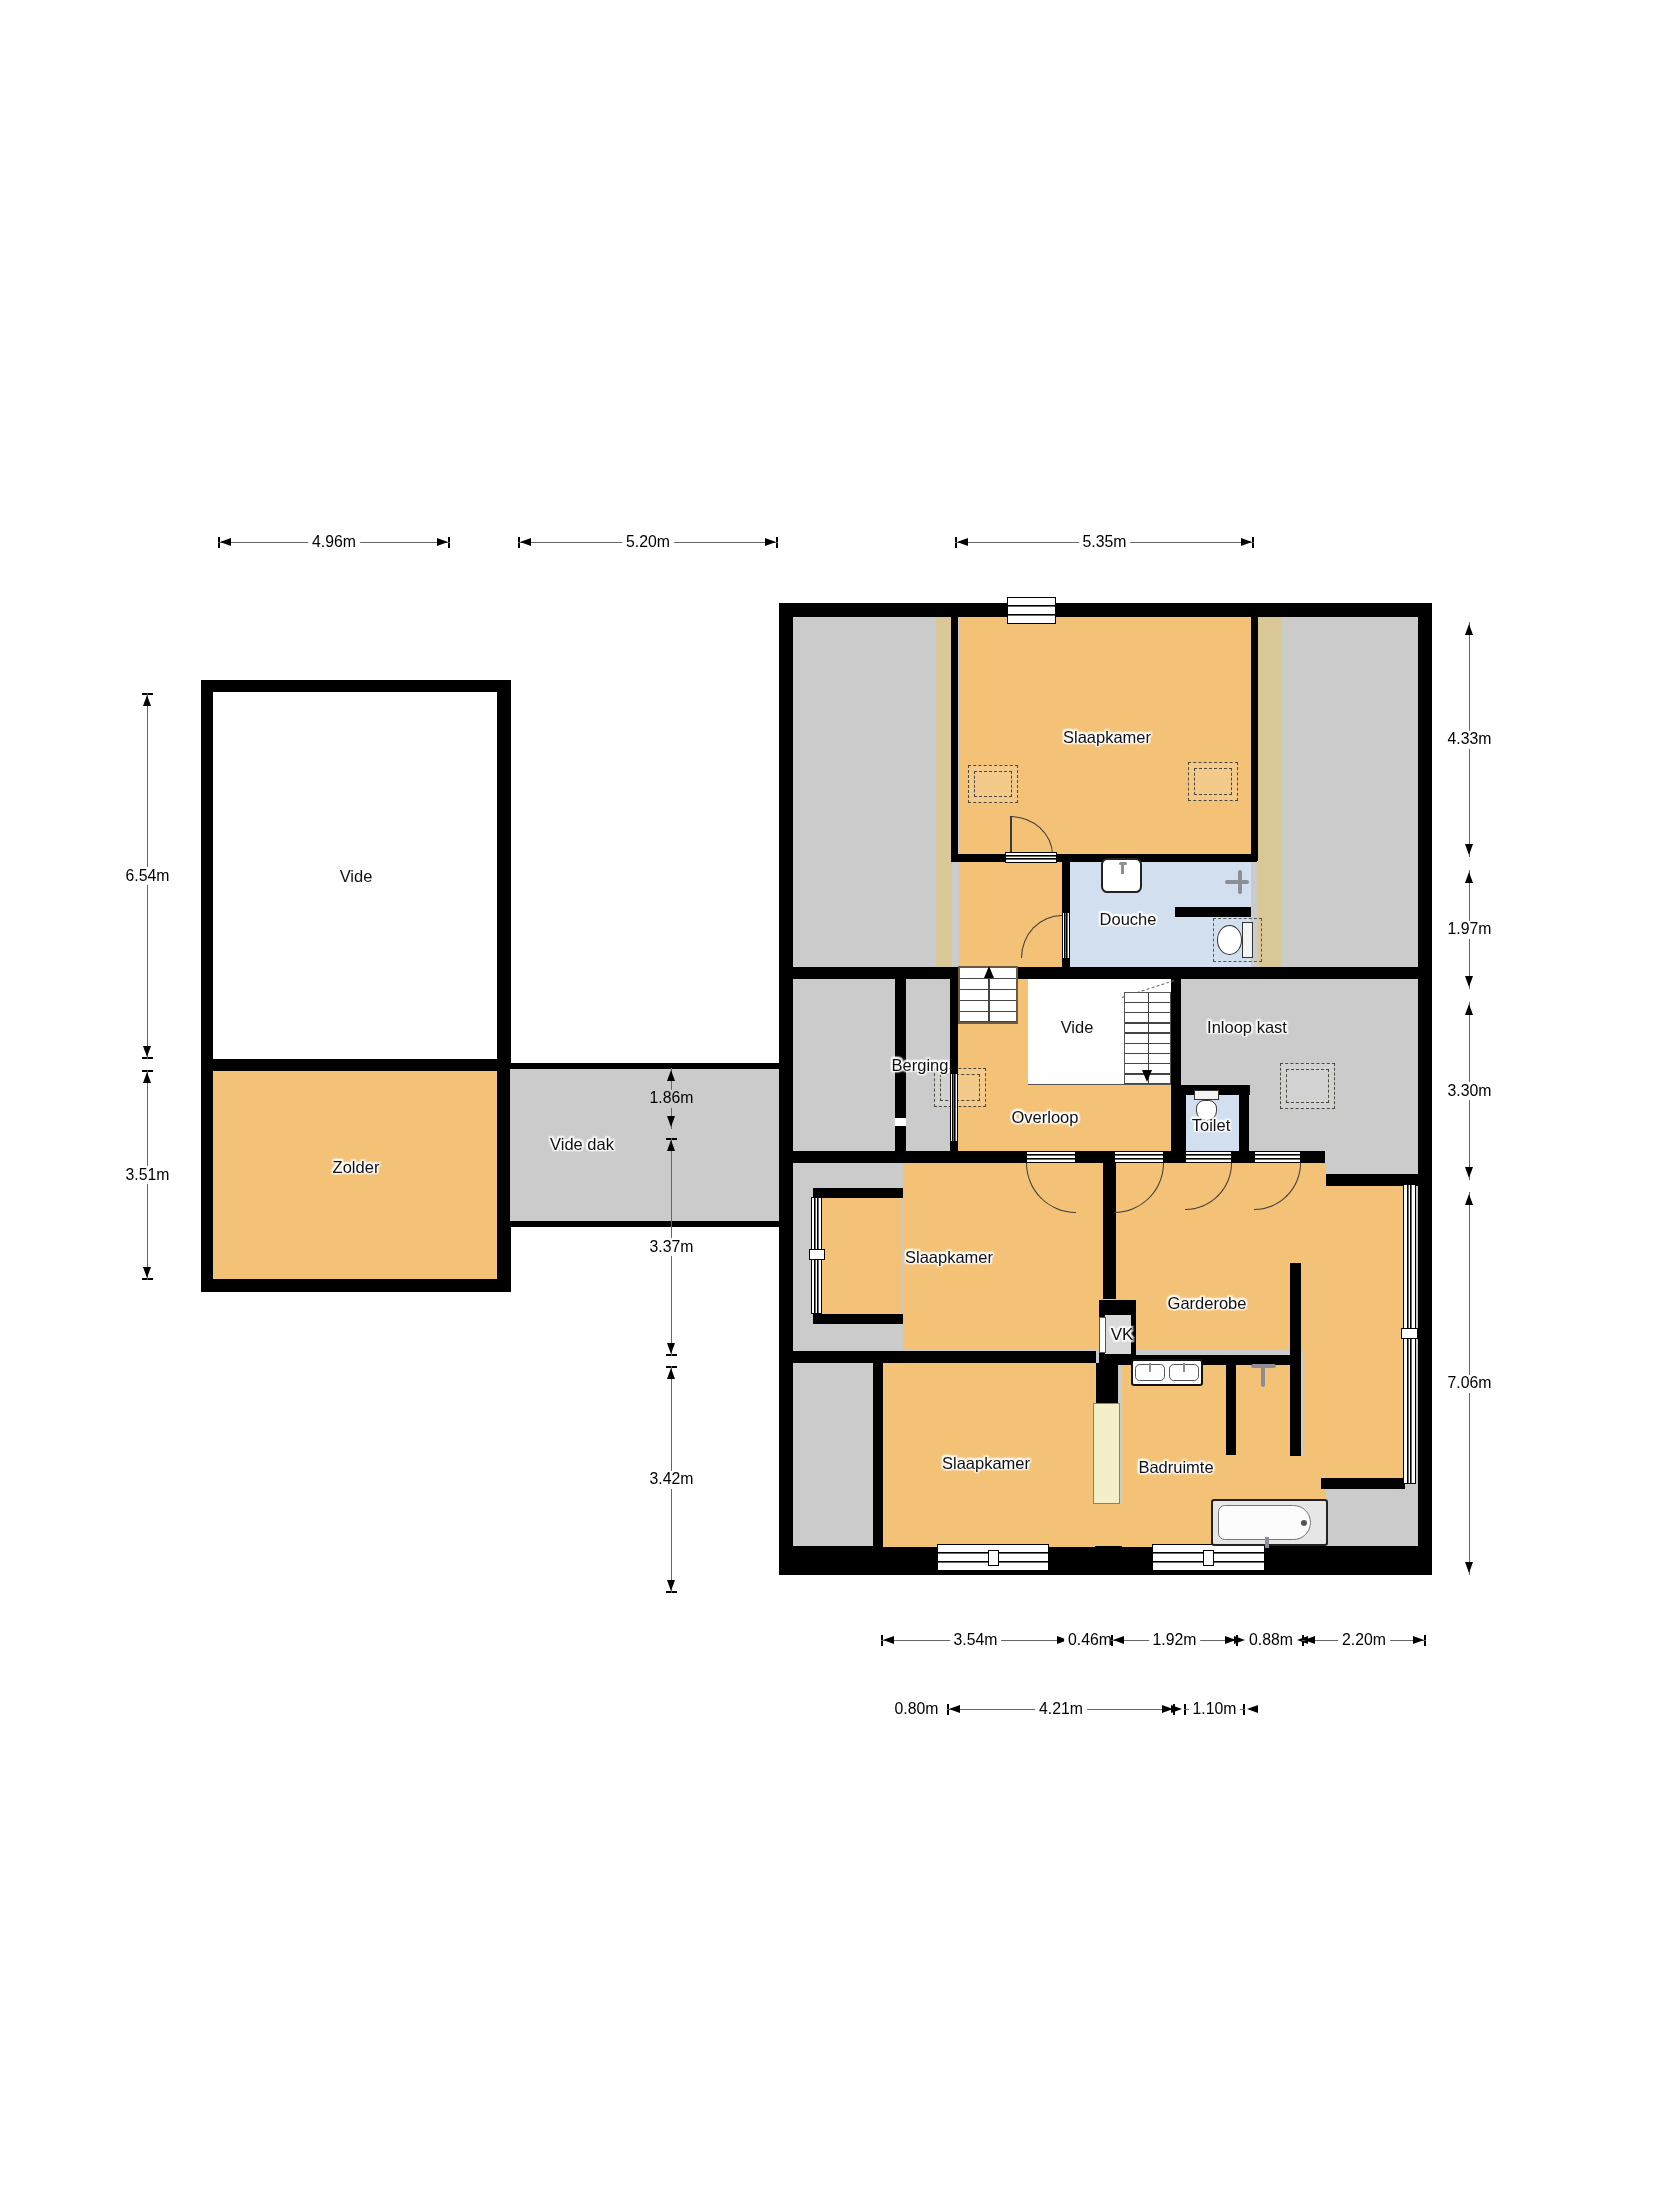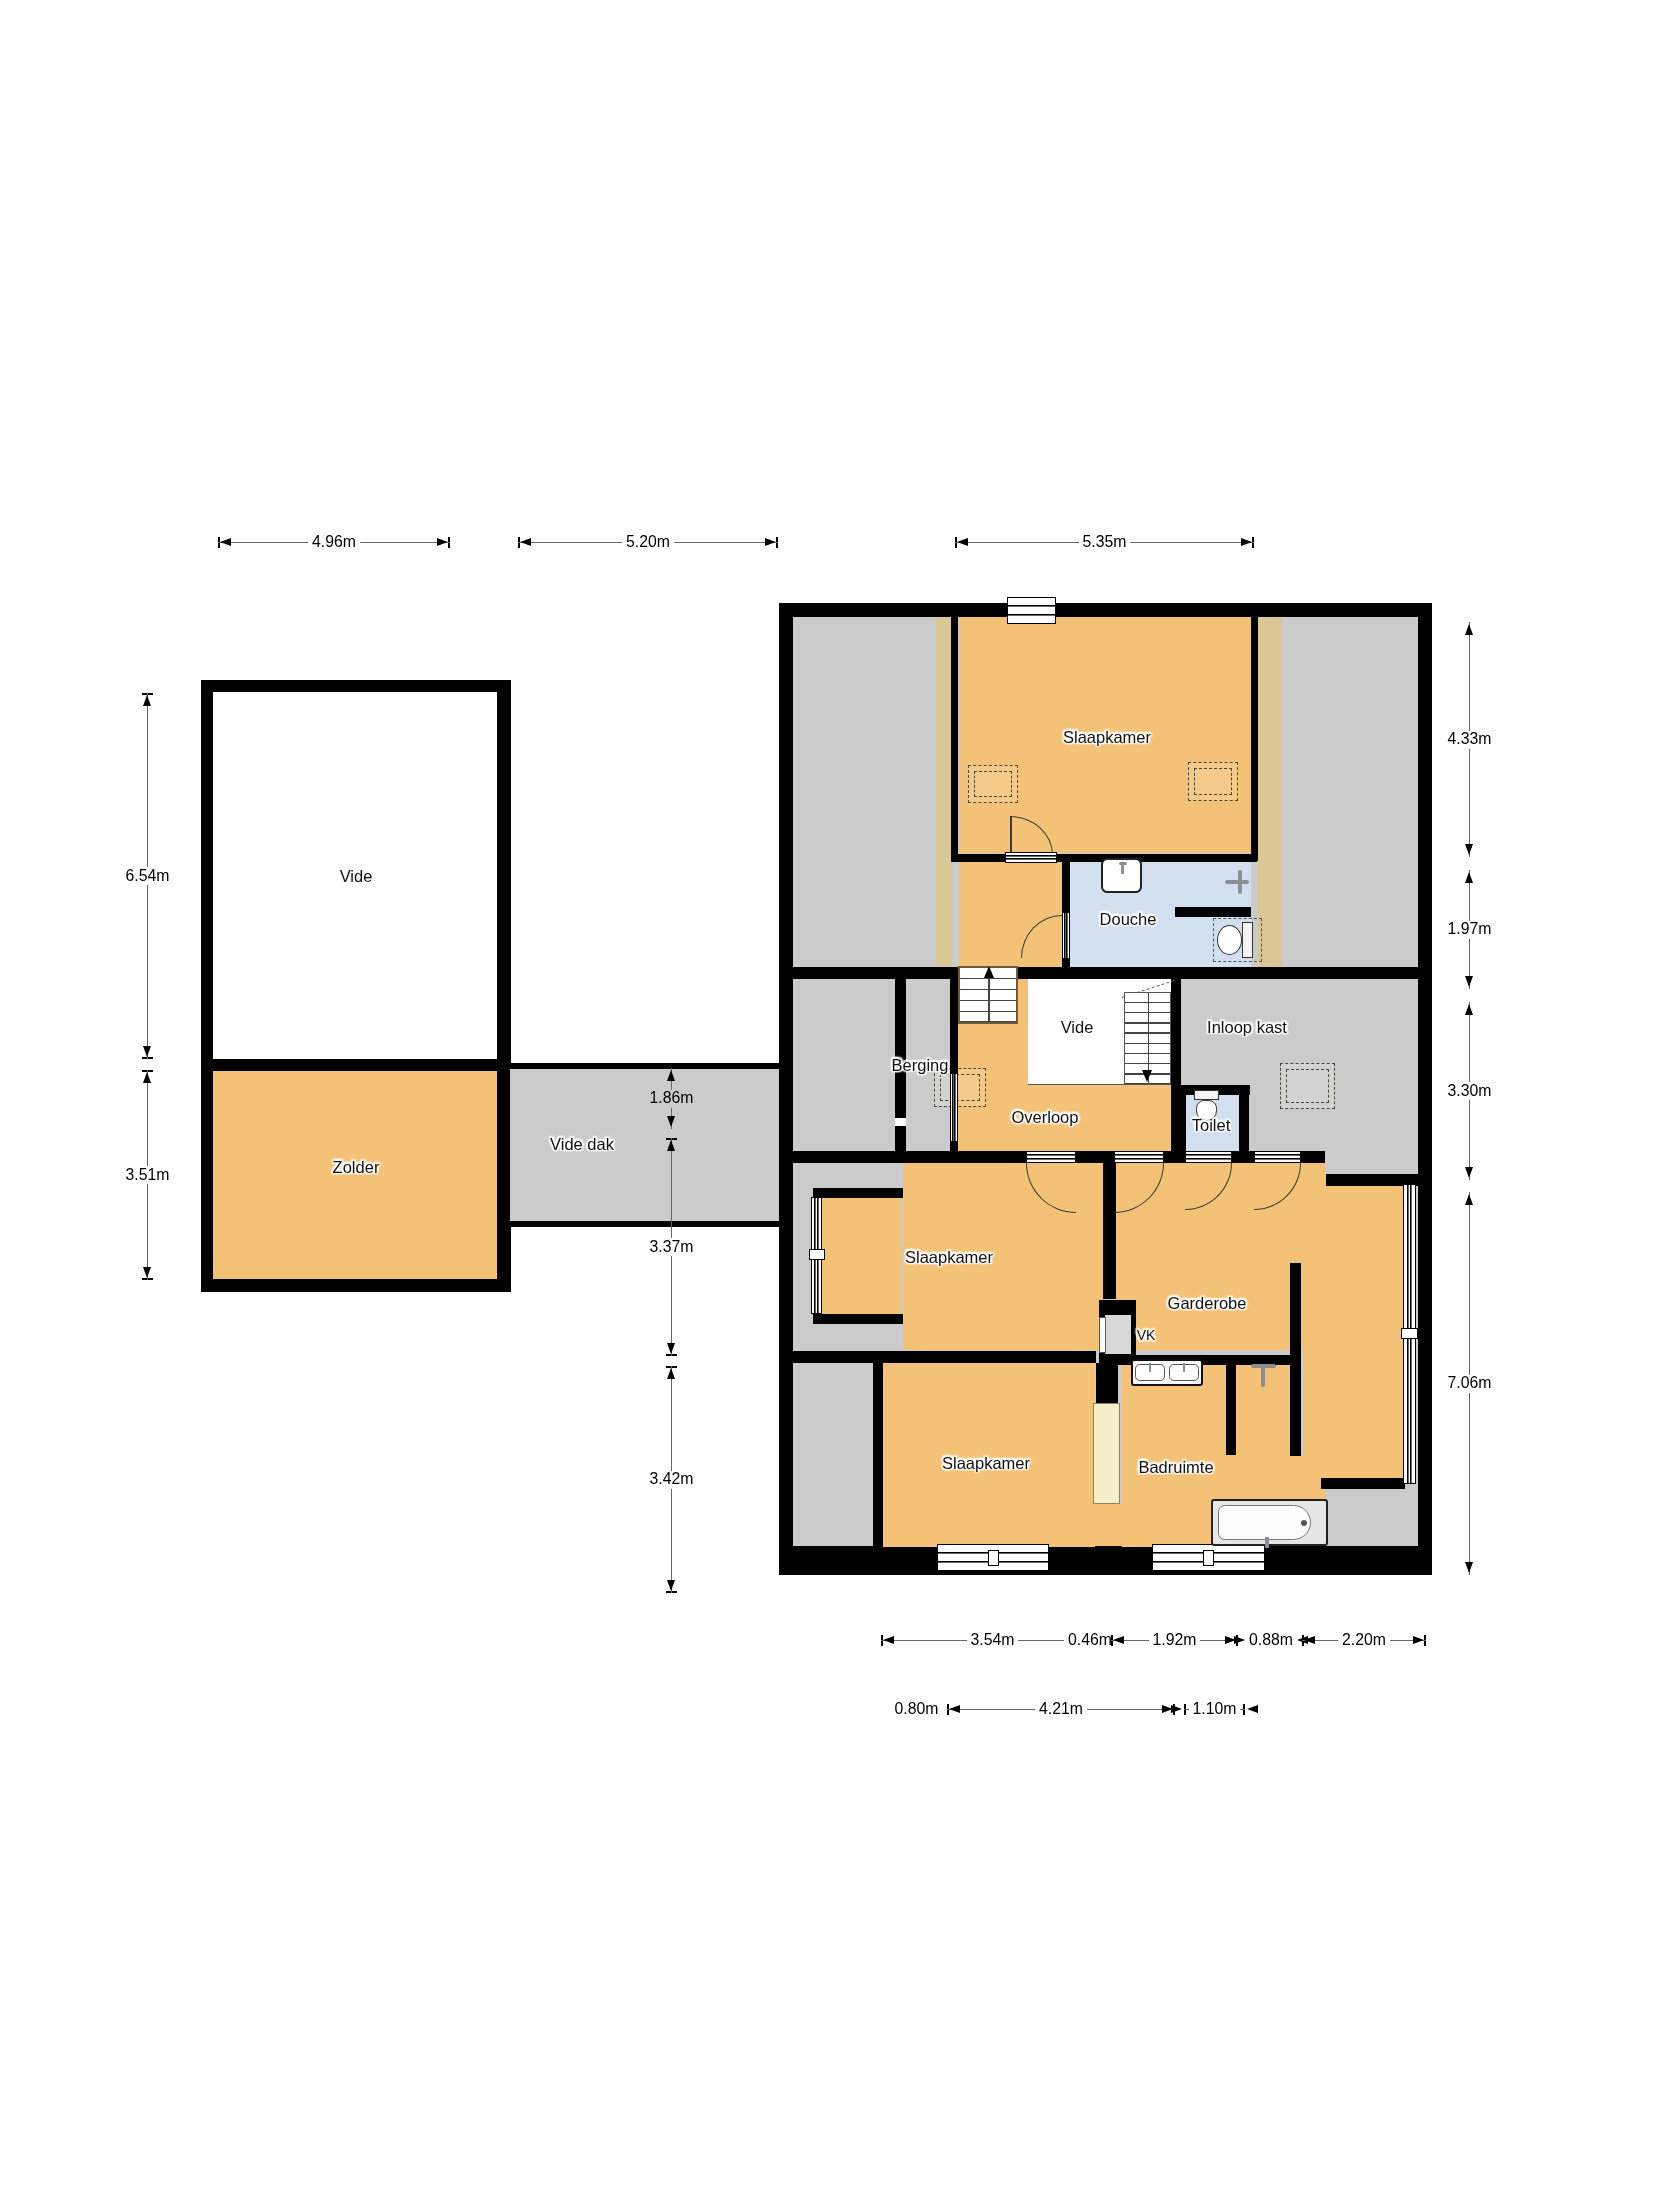--- a/index.html
+++ b/index.html
@@ -9,21 +9,21 @@
   .wall{background:#000;}
   .f-or{background:#F3C277;}
   .f-gr{background:#CBCBCB;}
   .f-bl{background:#D2DFEE;}
   .f-wh{background:#FFFFFF;}
   .f-tan{background:#D9C795;}.z1{z-index:1}.z2{z-index:2}.z3{z-index:3}.z10{z-index:10}
   .z15{z-index:15}.z20{z-index:20}
   .rlabel{transform:translate(-50%,-50%);font-size:16.5px;color:#111;white-space:nowrap;z-index:30;
     text-shadow:-1.6px 0 1.6px #fff,1.6px 0 1.6px #fff,0 -1.6px 1.6px #fff,0 1.6px 1.6px #fff,
                 -1.6px -1.6px 1.6px #fff,1.6px 1.6px 1.6px #fff,-1.6px 1.6px 1.6px #fff,1.6px -1.6px 1.6px #fff;}
-  .rlabel.sm{font-size:14px;margin-left:24px;}
+  .rlabel.sm{font-size:17px;}
   
   .win-h{background-color:#fff;border:1.6px solid #000;z-index:20;
     background-image:linear-gradient(#000,#000),linear-gradient(#000,#000);
     background-repeat:no-repeat;background-size:100% 1.6px;background-position:0 30%,0 70%;}
   .win-v{background-color:#fff;border:1.6px solid #000;z-index:20;
     background-image:linear-gradient(#000,#000),linear-gradient(#000,#000);
     background-repeat:no-repeat;background-size:1.6px 100%;background-position:30% 0,70% 0;}
   .sq{background:#fff;border:1.6px solid #000;z-index:21;}
   
   .arc{border:1.6px solid #3a3a3a;background:transparent;z-index:15;}
@@ -323,21 +323,21 @@
       <div class="a ah ahd"></div>
     <div class="a dlabel">3.30m</div>
   </div>
   <div class="a dim-v" style="left:1464px;top:1192px;height:383px">
     <div class="a dline-v"></div>
     <div class="a ah ahu"></div>
       <div class="a ah ahd"></div>
     <div class="a dlabel">7.06m</div>
   </div>
 
-  <div class="a dim-h" style="left:881px;top:1635px;width:223px">
+  <div class="a dim-h" style="left:881px;top:1635px;width:189px">
     <div class="a tkl"></div>
       <div class="a tkr"></div>
       <div class="a dline-h"></div>
     <div class="a ah ahl"></div>
       <div class="a ah ahr"></div>
     <div class="a dlabel">3.54m</div>
   </div>
   <div class="a dim-h" style="left:1070px;top:1635px;width:40px">
     <div class="a tkl"></div>
       <div class="a tkr"></div>

